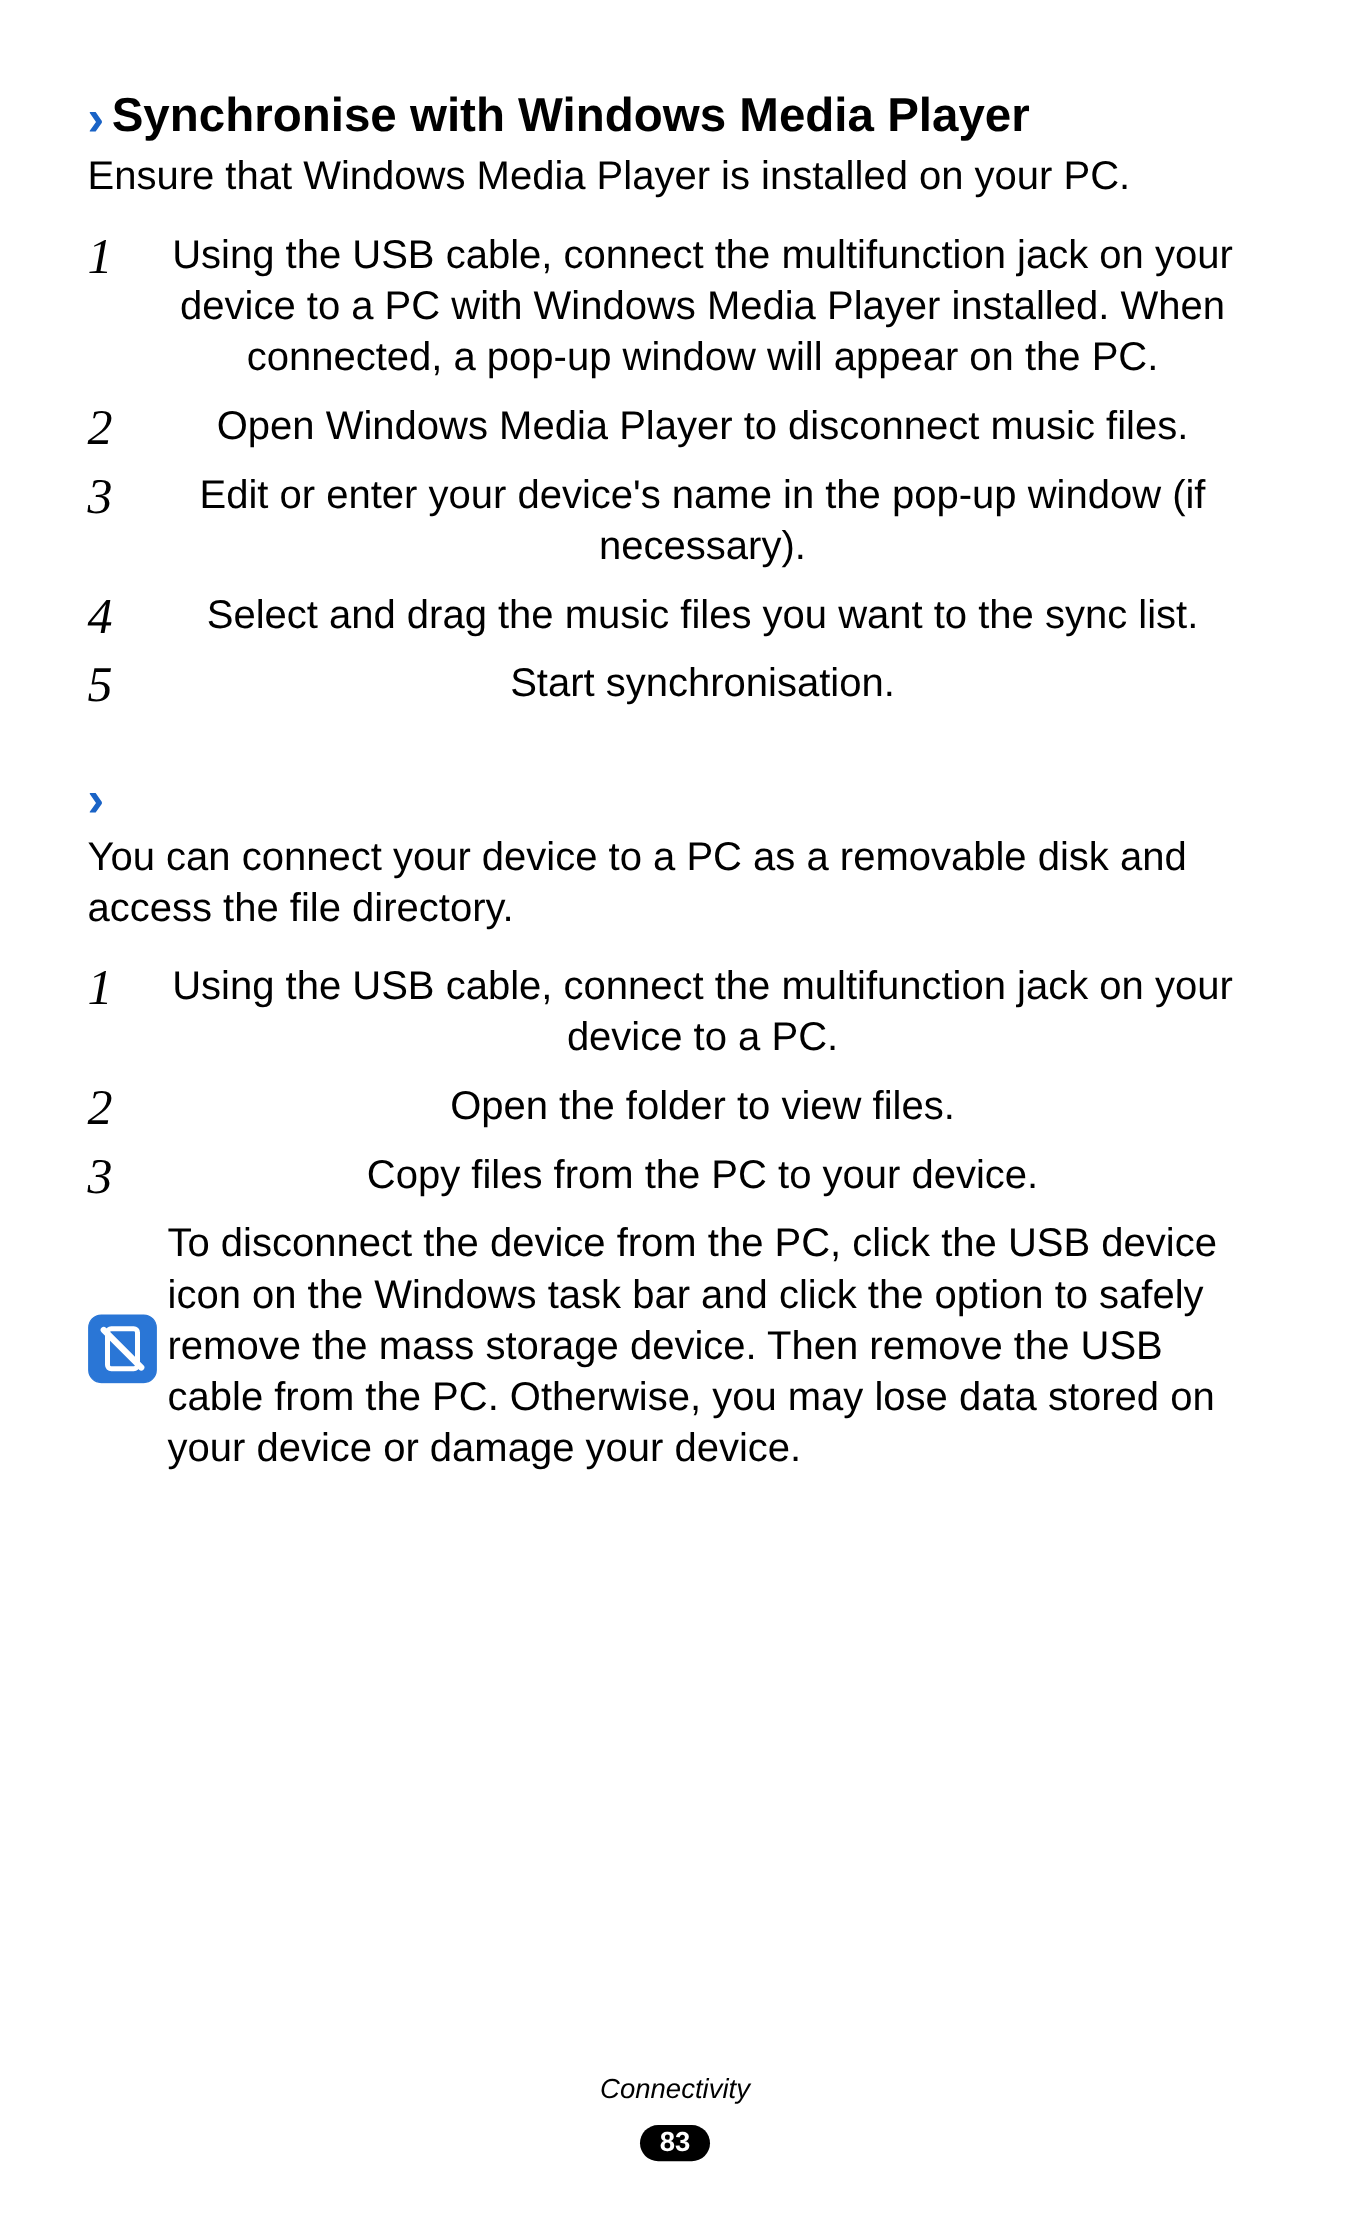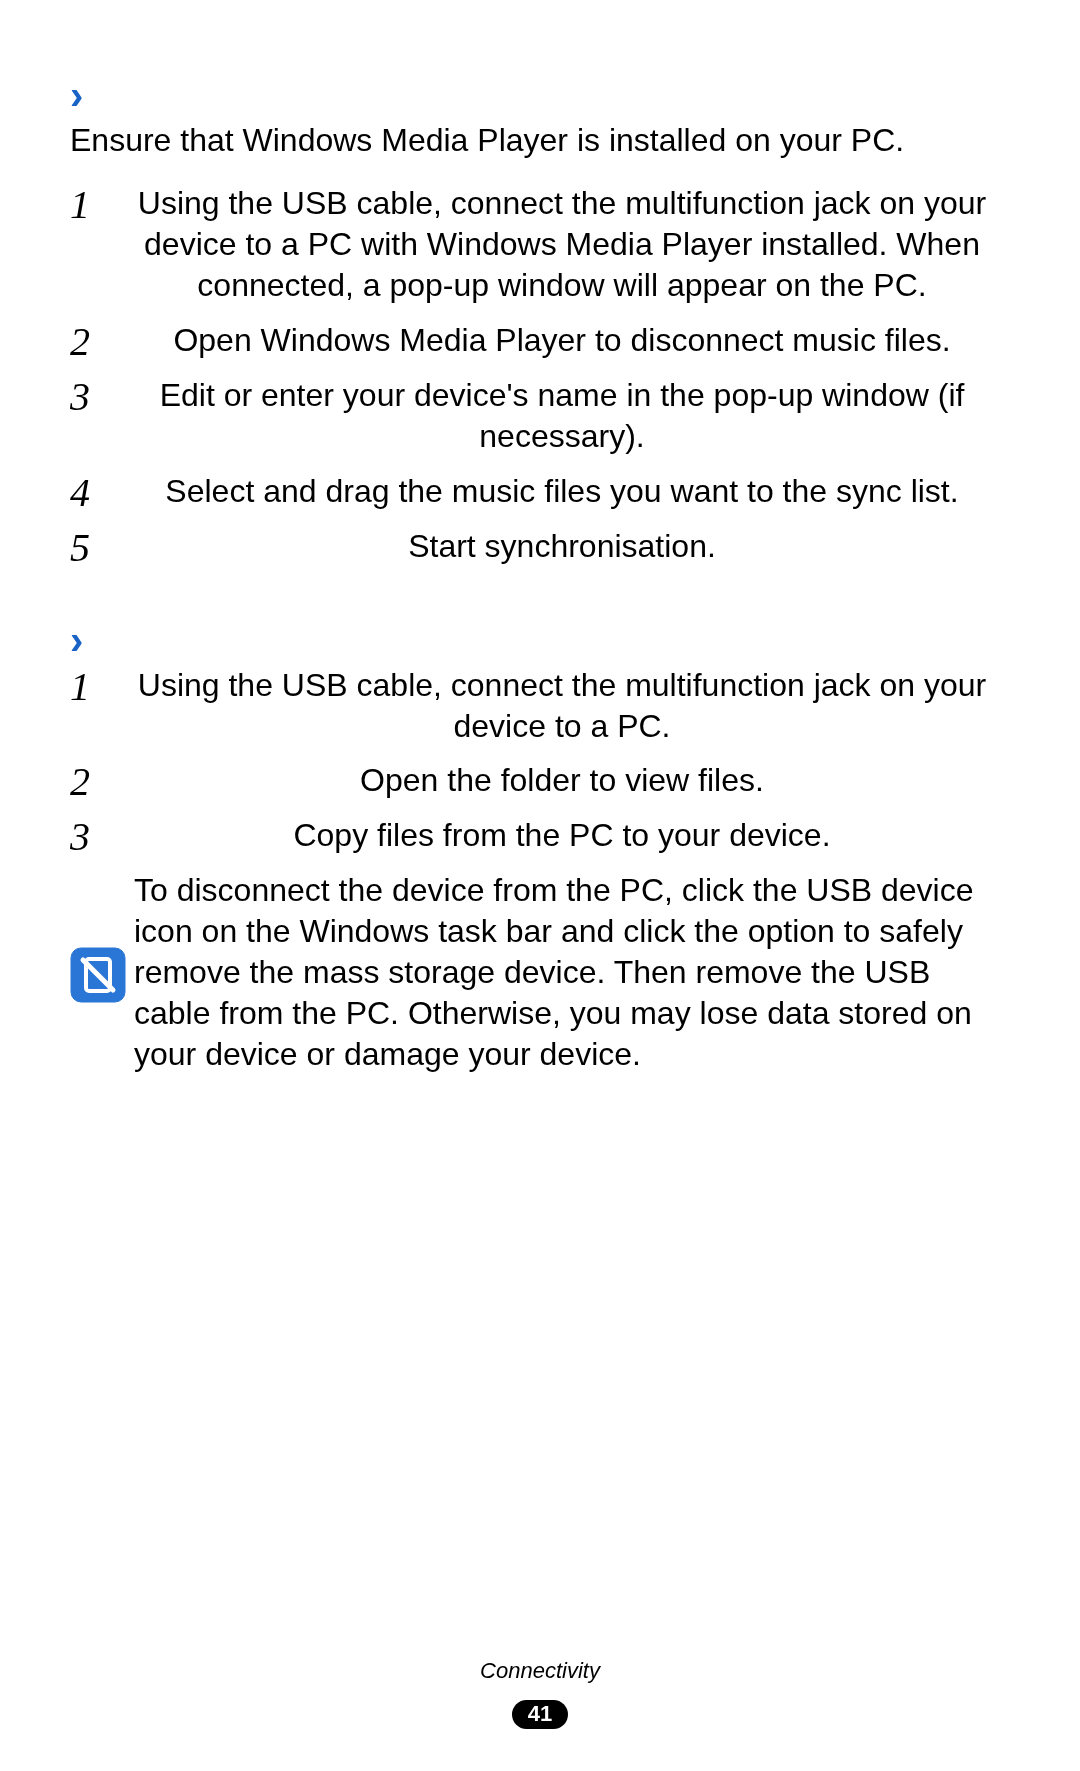--- a/index.html
+++ b/index.html
@@ -109,20 +109,21 @@
     line-height: 1.1;
   }
 </style>
 </head>
 <body>
 
 <div class="page">
 
   <h2 class="section-heading">
     <span class="chev">›</span>
+    <span>Synchronise with Windows Media Player</span>
   </h2>
   <p class="intro">Ensure that Windows Media Player is installed on your PC.</p>
 
   <ol class="steps">
     <li>
       <span class="step-no">1</span>
       <span class="step-text">Using the USB cable, connect the multifunction jack on your device to a PC with Windows Media Player installed. When connected, a pop-up window will appear on the PC.</span>
     </li>
     <li>
       <span class="step-no">2</span>
@@ -140,20 +141,21 @@
       <span class="step-no">5</span>
       <span class="step-text">Start synchronisation.</span>
     </li>
   </ol>
 
   <div class="spacer"></div>
 
   <h2 class="section-heading">
     <span class="chev">›</span>
   </h2>
+  <p class="intro">You can connect your device to a PC as a removable disk and access the file directory.</p>
 
   <ol class="steps">
     <li>
       <span class="step-no">1</span>
       <span class="step-text">Using the USB cable, connect the multifunction jack on your device to a PC.</span>
     </li>
     <li>
       <span class="step-no">2</span>
       <span class="step-text">Open the folder to view files.</span>
     </li>
@@ -169,16 +171,16 @@
         <rect x="1" y="1" width="54" height="54" rx="10" ry="10" fill="#2a76d6" stroke="#2a76d6"></rect>
         <rect x="16" y="12" width="24" height="32" rx="3" ry="3" fill="none" stroke="#ffffff" stroke-width="4"></rect>
         <line x1="13" y1="13" x2="43" y2="43" stroke="#ffffff" stroke-width="5" stroke-linecap="round"></line>
       </svg>
     </span>
     <span class="note-text">To disconnect the device from the PC, click the USB device icon on the Windows task bar and click the option to safely remove the mass storage device. Then remove the USB cable from the PC. Otherwise, you may lose data stored on your device or damage your device.</span>
   </div>
 
   <div class="footer">
     <div class="footer-label">Connectivity</div>
-    <div class="footer-page">41</div>
+    <div class="footer-page">83</div>
   </div>
 
 </div>
 
 </body></html>

